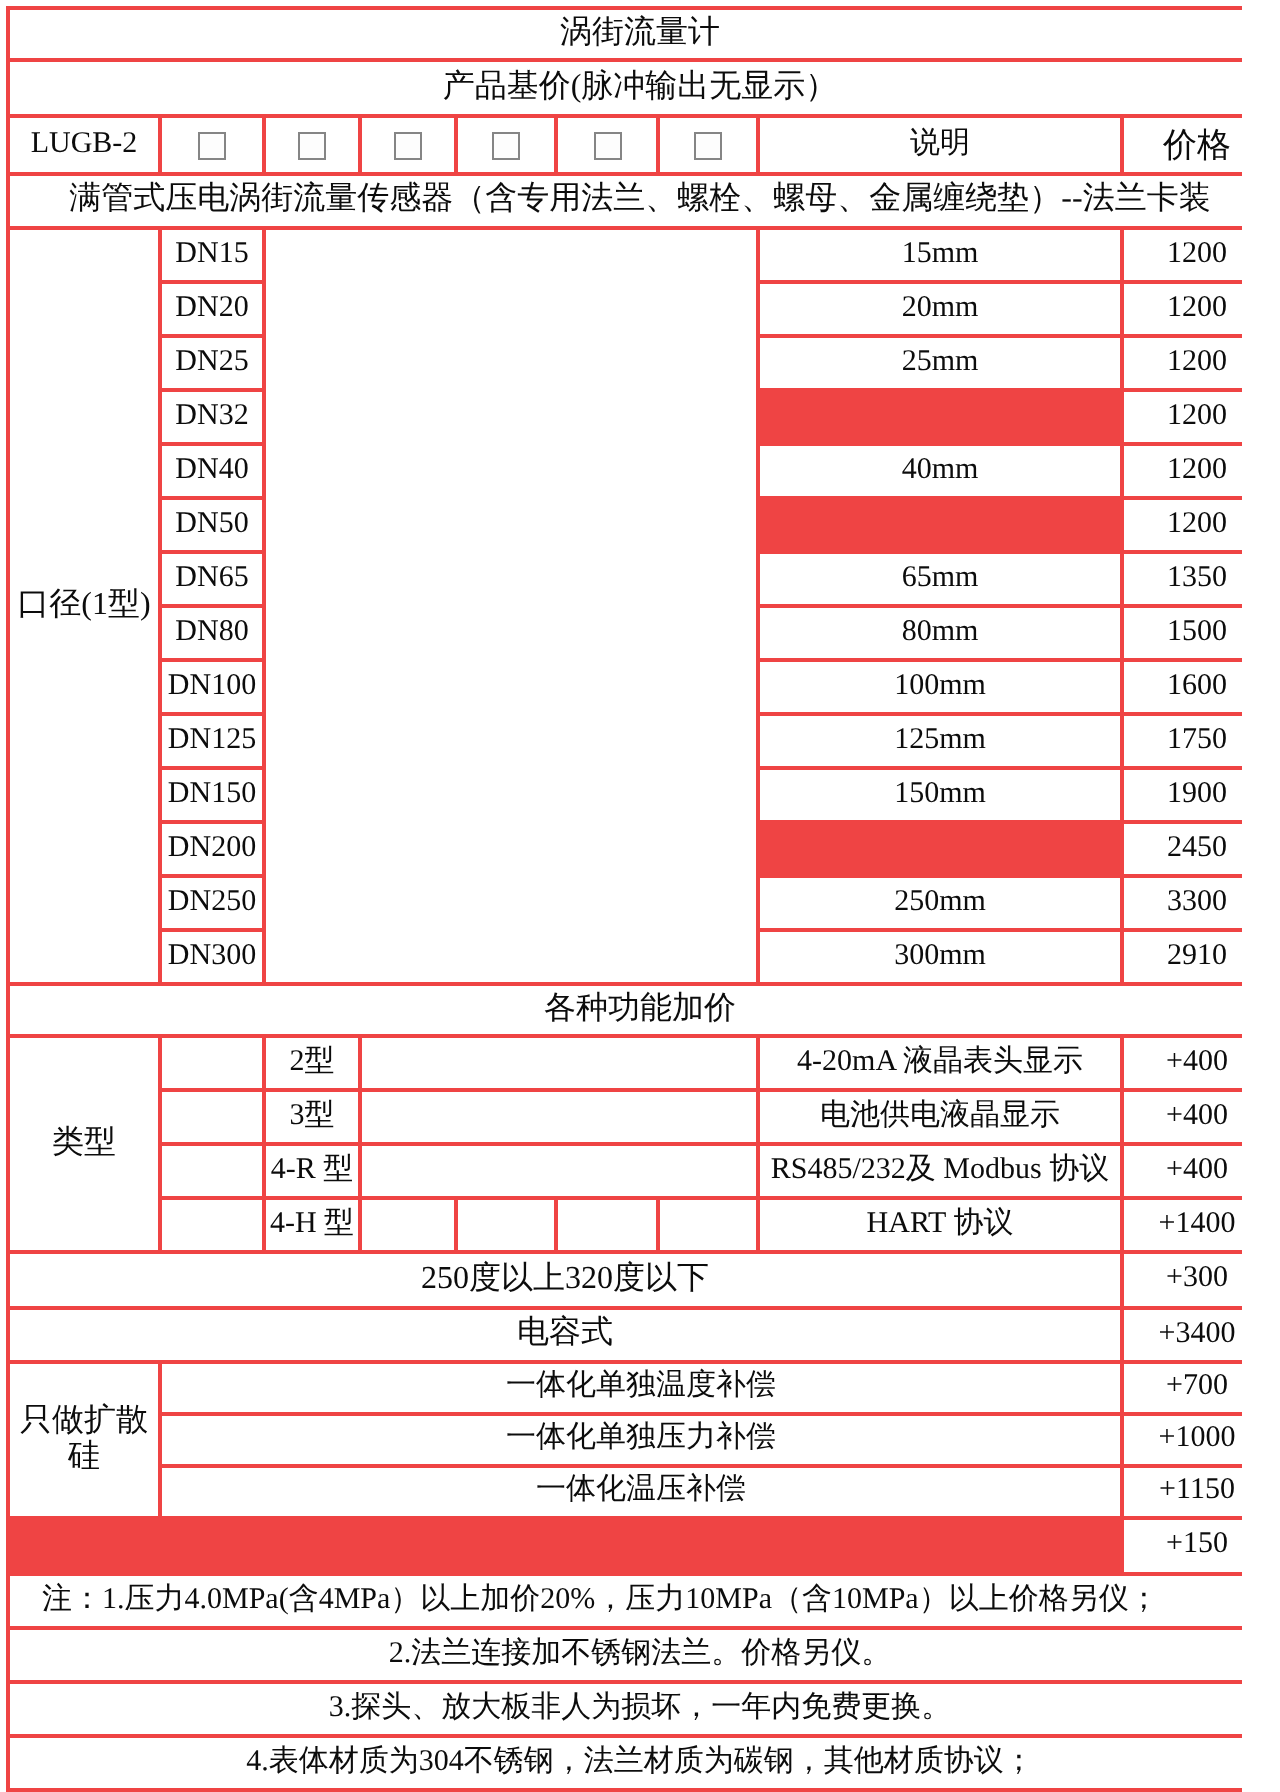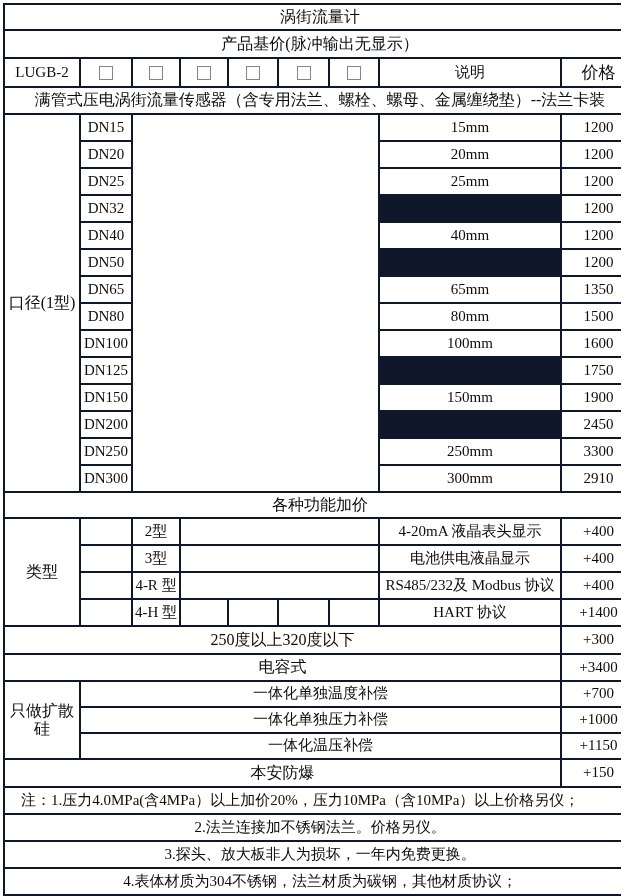--- a/index.html
+++ b/index.html
@@ -10,21 +10,21 @@
     box-sizing:border-box;
     padding:3px 0 0 3px;
   }
   .table{
     width:614px;
     display:grid;
     grid-template-columns:74px 50px 46px 46px 48px 49px 48px 180px 73px;
     grid-template-rows:24px 26px 27px 25px repeat(14,25px) 24px repeat(4,25px) 26px 25px repeat(3,24px) 26px repeat(4,25px);
     gap:2px;
     padding:2px;
-    background:#0f172a;
+    background:#ef4444;
   }
   .c{
     background:#ffffff;
     display:flex;
     align-items:center;
     justify-content:center;
     text-align:center;
     font-size:15px;
     line-height:1.15;
     overflow:hidden;
@@ -104,20 +104,21 @@
 
   <div class="c" style="grid-area:12/2/13/3">DN80</div>
   <div class="c" style="grid-area:12/8/13/9">80mm</div>
   <div class="c" style="grid-area:12/9/13/10">1500</div>
 
   <div class="c" style="grid-area:13/2/14/3">DN100</div>
   <div class="c" style="grid-area:13/8/14/9">100mm</div>
   <div class="c" style="grid-area:13/9/14/10">1600</div>
 
   <div class="c" style="grid-area:14/2/15/3">DN125</div>
+  <div class="c" style="grid-area:14/8/15/9">125mm</div>
   <div class="c" style="grid-area:14/9/15/10">1750</div>
 
   <div class="c" style="grid-area:15/2/16/3">DN150</div>
   <div class="c" style="grid-area:15/8/16/9">150mm</div>
   <div class="c" style="grid-area:15/9/16/10">1900</div>
 
   <div class="c" style="grid-area:16/2/17/3">DN200</div>
   <div class="c" style="grid-area:16/9/17/10">2450</div>
 
   <div class="c" style="grid-area:17/2/18/3">DN250</div>
@@ -169,21 +170,20 @@
 
   <div class="c f16 wrap" style="grid-area:26/1/29/2">只做扩散硅</div>
   <div class="c" style="grid-area:26/9/27/10">+700</div>
 
   <div class="c" style="grid-area:27/2/28/9">一体化单独压力补偿</div>
   <div class="c" style="grid-area:27/9/28/10">+1000</div>
 
   <div class="c" style="grid-area:28/2/29/9">一体化温压补偿</div>
   <div class="c" style="grid-area:28/9/29/10">+1150</div>
 
-  <div class="c f16" style="grid-area:29/1/30/9">本安防爆</div>
   <div class="c" style="grid-area:29/9/30/10">+150</div>
 
   <div class="c left" style="grid-area:30/1/31/10">注：1.压力4.0MPa(含4MPa）以上加价20%，压力10MPa（含10MPa）以上价格另仪；</div>
   <div class="c" style="grid-area:31/1/32/10">2.法兰连接加不锈钢法兰。价格另仪。</div>
   <div class="c" style="grid-area:32/1/33/10">3.探头、放大板非人为损坏，一年内免费更换。</div>
   <div class="c" style="grid-area:33/1/34/10">4.表体材质为304不锈钢，法兰材质为碳钢，其他材质协议；</div>
 
 </div>
 
 </body></html>

